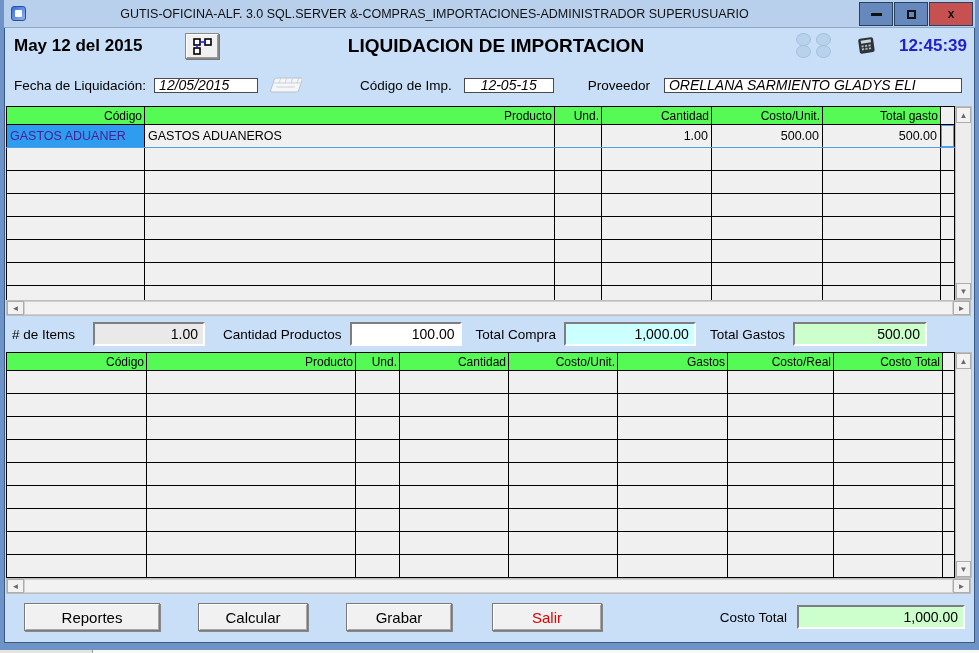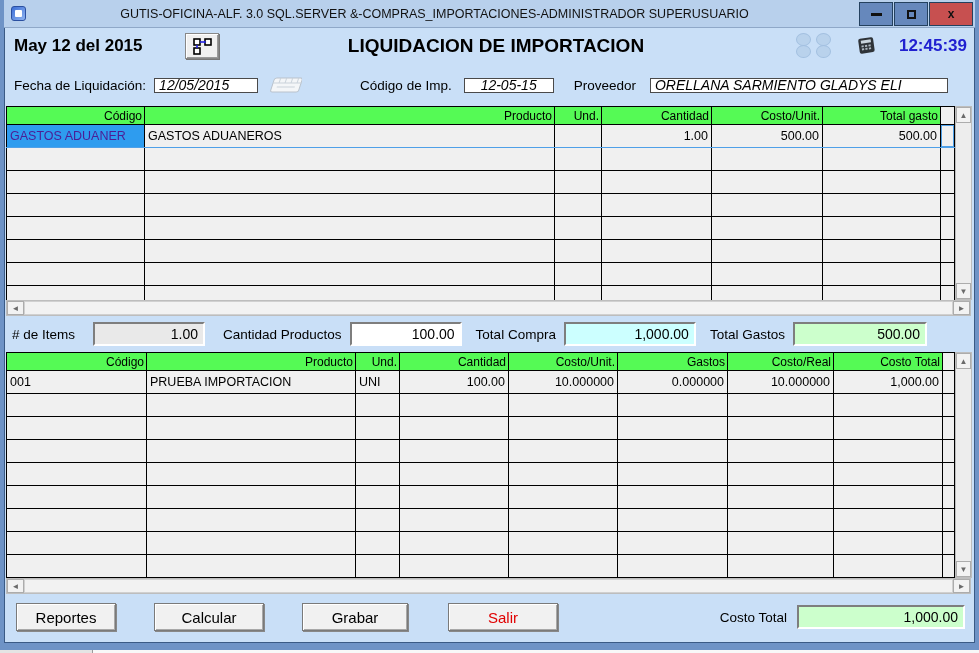--- a/index.html
+++ b/index.html
@@ -65,21 +65,21 @@
   
   .sumrow { height: 36px; display: flex; align-items: center; font-size: 13.5px; }
   .sunken { height: 24px; line-height: 20px; border-top: 2px solid #7E7E7E; border-left: 2px solid #7E7E7E; border-bottom: 2px solid #FFFFFF; border-right: 2px solid #FFFFFF; background: #fff; font-size: 14px; text-align: right; padding: 0 5px; }
   .bg-grey { background: #E9E9E9; }
   .bg-cyan { background: #CCFFFF; }
   .bg-green { background: #CCFFCC; }
 
   
   .footrow { height: 46px; display: flex; align-items: center; }
   .btn { height: 28px; background: #F1F1F1; border: 1px solid #7a7a7a; box-shadow: inset 1px 1px 0 #fff, inset -1px -1px 0 #a8a8a8, 1px 1px 0 #888; font-family: "Liberation Sans", sans-serif; font-size: 15px; color: #000; cursor: default; }
-  .btn-reportes { width: 100px; margin-left: 12px; }
+  .btn-reportes { width: 136px; margin-left: 20px; }
   .btn-calcular { width: 110px; margin-left: 38px; }
   .btn-grabar  { width: 106px; margin-left: 38px; }
   .btn-salir   { width: 110px; margin-left: 40px; color: #E00000; }
   .foot-right { margin-left: auto; margin-right: 10px; display: flex; align-items: center; }
 
   
   .desktop { height: 3px; display: flex; }
   .desk-l { width: 93px; background: #E4E4E4; border-right: 1px solid #9a9a9a; }
   .desk-r { flex: 1; background: #F8F8F8; }
 </style>
@@ -150,21 +150,21 @@
           <line x1="2" y1="9" x2="30" y2="9" stroke="#C9D2DA"></line>
           <line x1="8" y1="4" x2="8" y2="9" stroke="#C9D2DA"></line>
           <line x1="14" y1="4" x2="14" y2="9" stroke="#C9D2DA"></line>
           <line x1="20" y1="4" x2="20" y2="9" stroke="#C9D2DA"></line>
           <line x1="26" y1="4" x2="26" y2="9" stroke="#C9D2DA"></line>
           <line x1="7" y1="13" x2="25" y2="13" stroke="#C9D2DA"></line>
         </g>
       </svg>
       <span class="lbl" style="margin-left:58px;">Código de Imp.</span>
       <input class="field f-codigo" value="12-05-15" style="">
-      <span class="lbl" style="margin-left:20px;">Proveedor</span>
+      <span class="lbl" style="margin-left:34px;">Proveedor</span>
       <input class="field f-prov" value="ORELLANA SARMIENTO GLADYS ELI" style="">
     </div>
 
     <div class="tzone tz1">
       <table class="grid" id="gastos-grid">
           <colgroup>
             <col style="width:138px">
             <col style="width:410px">
             <col style="width:47px">
             <col style="width:110px">
@@ -297,31 +297,20 @@
               <th class="">Producto</th>
               <th class="">Und.</th>
               <th class="">Cantidad</th>
               <th class="">Costo/Unit.</th>
               <th class="">Gastos</th>
               <th class="">Costo/Real</th>
               <th class="">Costo Total</th>
               <th class="stub"></th>
             </tr>
             <tr>
-              <td class="al">001</td>
-              <td class="al">PRUEBA IMPORTACION</td>
-              <td class="al">UNI</td>
-              <td class="ar">100.00</td>
-              <td class="ar">10.000000</td>
-              <td class="ar">0.000000</td>
-              <td class="ar">10.000000</td>
-              <td class="ar">1,000.00</td>
-              <td class="al"></td>
-            </tr>
-            <tr>
               <td class="al"></td>
               <td class="al"></td>
               <td class="al"></td>
               <td class="ar"></td>
               <td class="ar"></td>
               <td class="ar"></td>
               <td class="ar"></td>
               <td class="ar"></td>
               <td class="al"></td>
             </tr>

